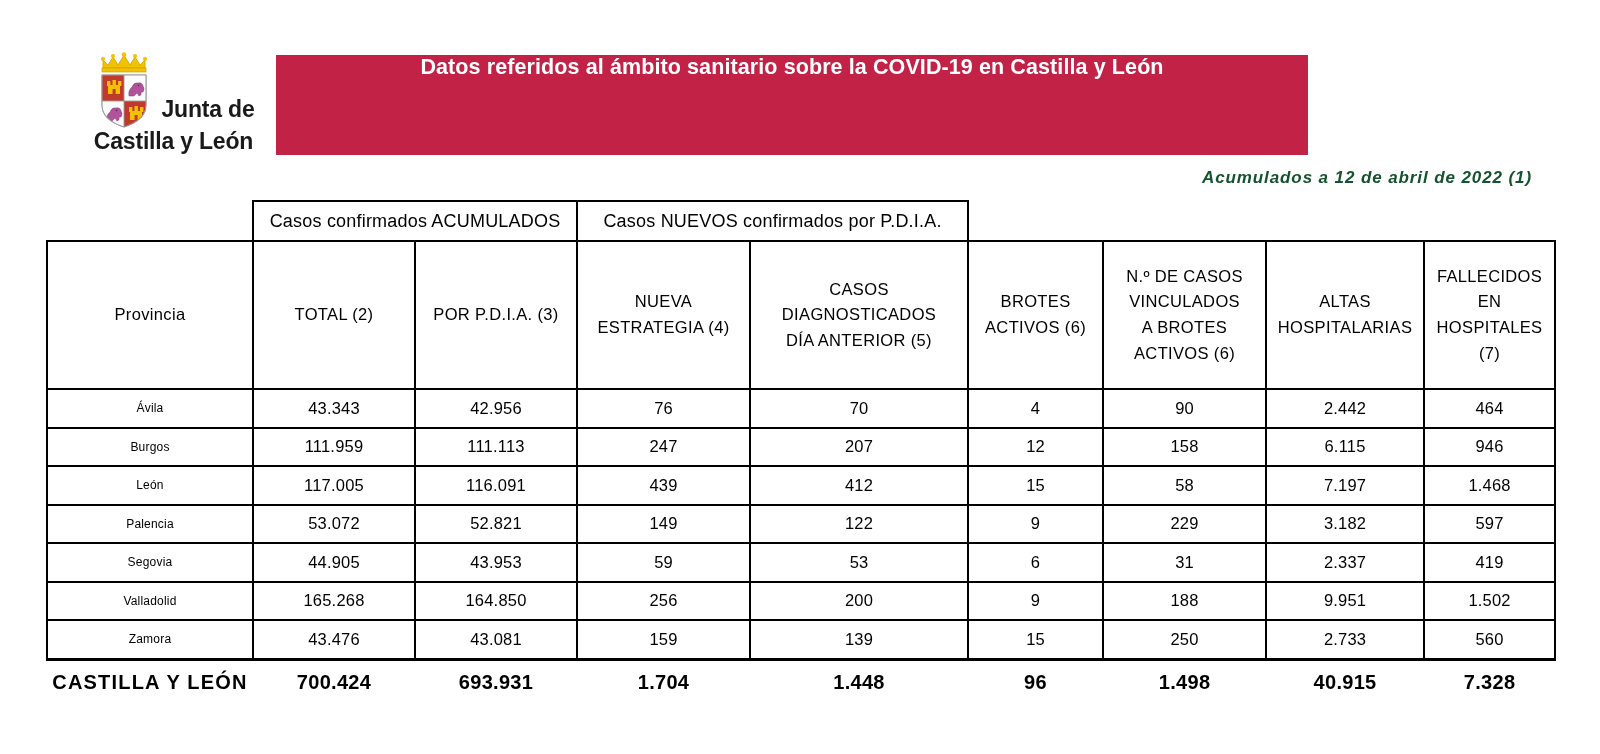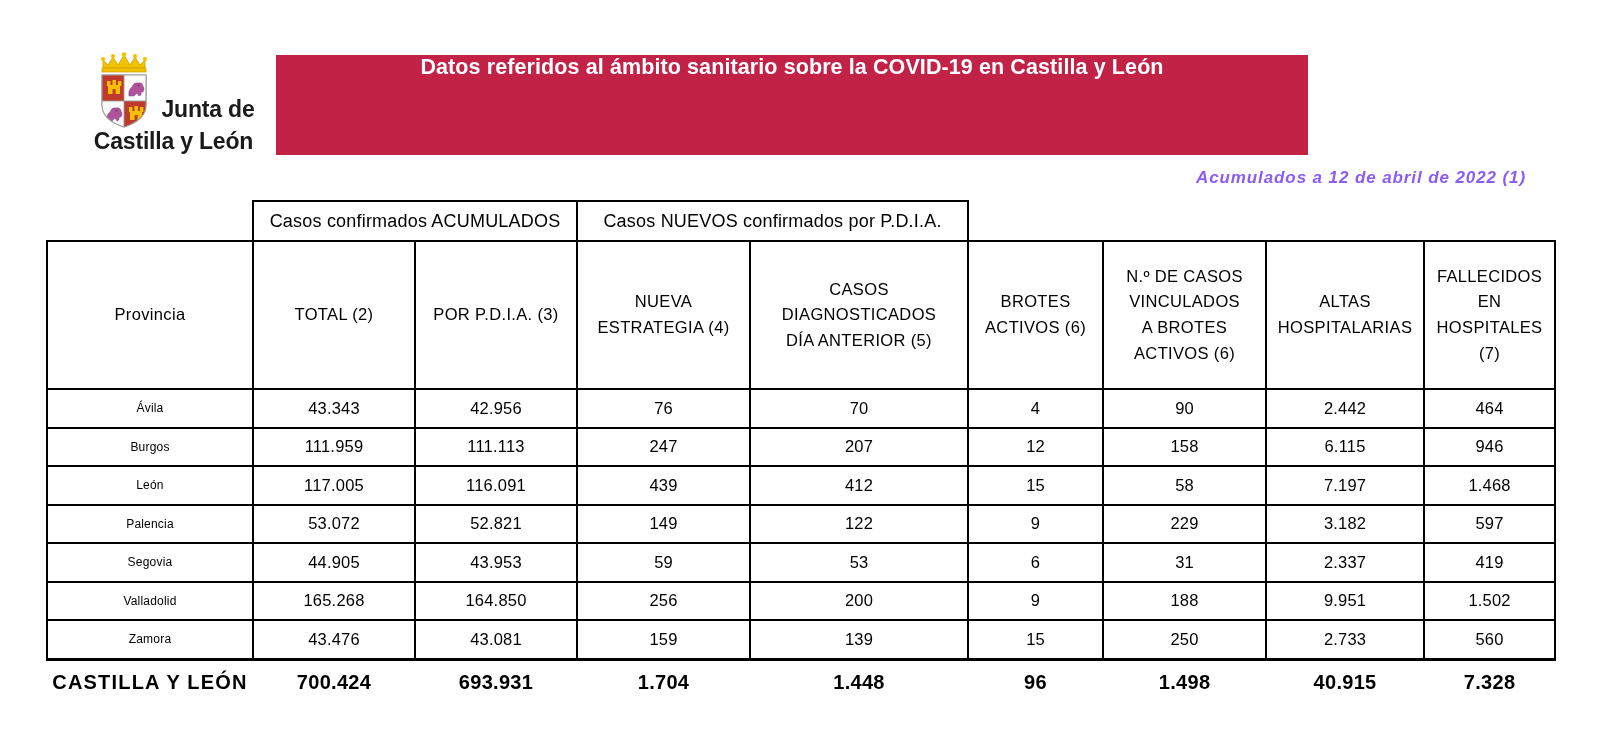--- a/index.html
+++ b/index.html
@@ -77,27 +77,27 @@
   .banner-title {
     color: #ffffff;
     font-size: 21.5px;
     font-weight: bold;
     letter-spacing: 0.1px;
     text-align: center;
   }
 
   .accum-line {
     position: absolute;
-    right: 74px;
+    right: 68px;
     top: 168px;
     font-size: 17px;
     font-style: italic;
     font-weight: bold;
     letter-spacing: 0.9px;
-    color: #8b5cf6;
+    color: #14532d;
     white-space: nowrap;
   }
 
   
   .table-wrap {
     position: absolute;
     left: 46px;
     top: 200px;
     width: 1508px;
   }

